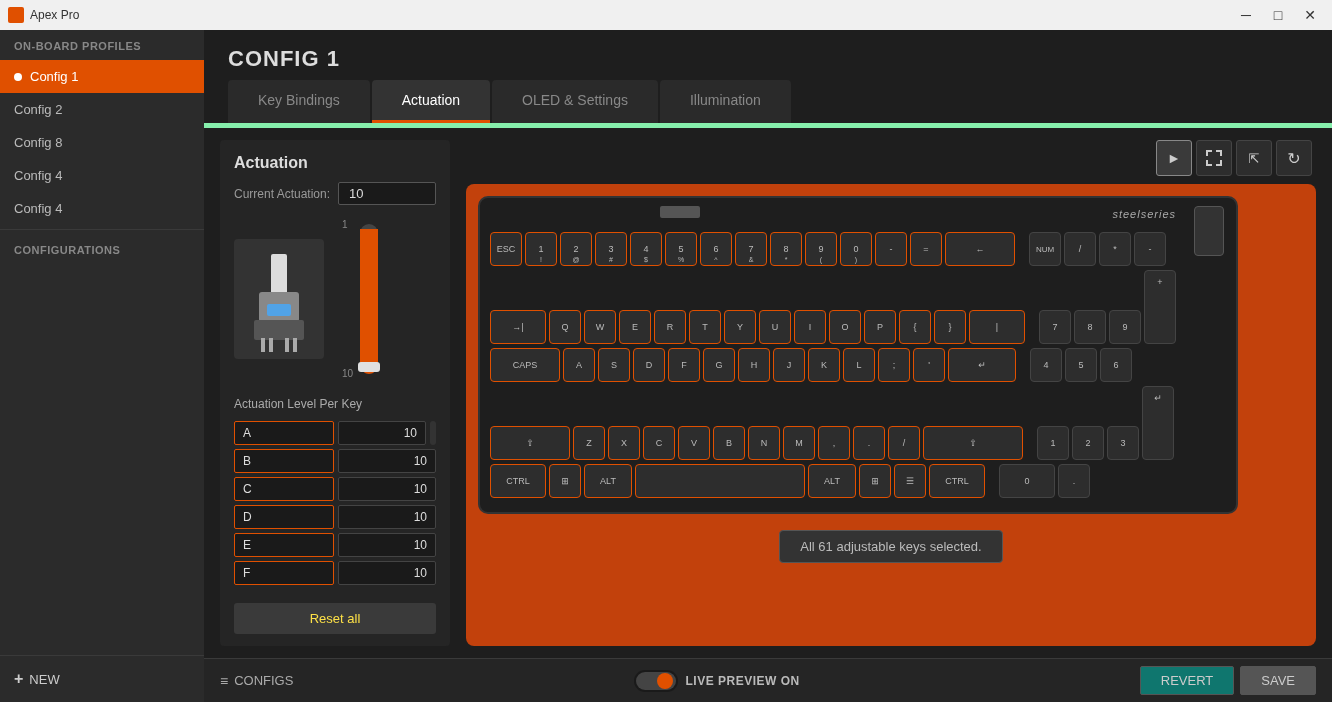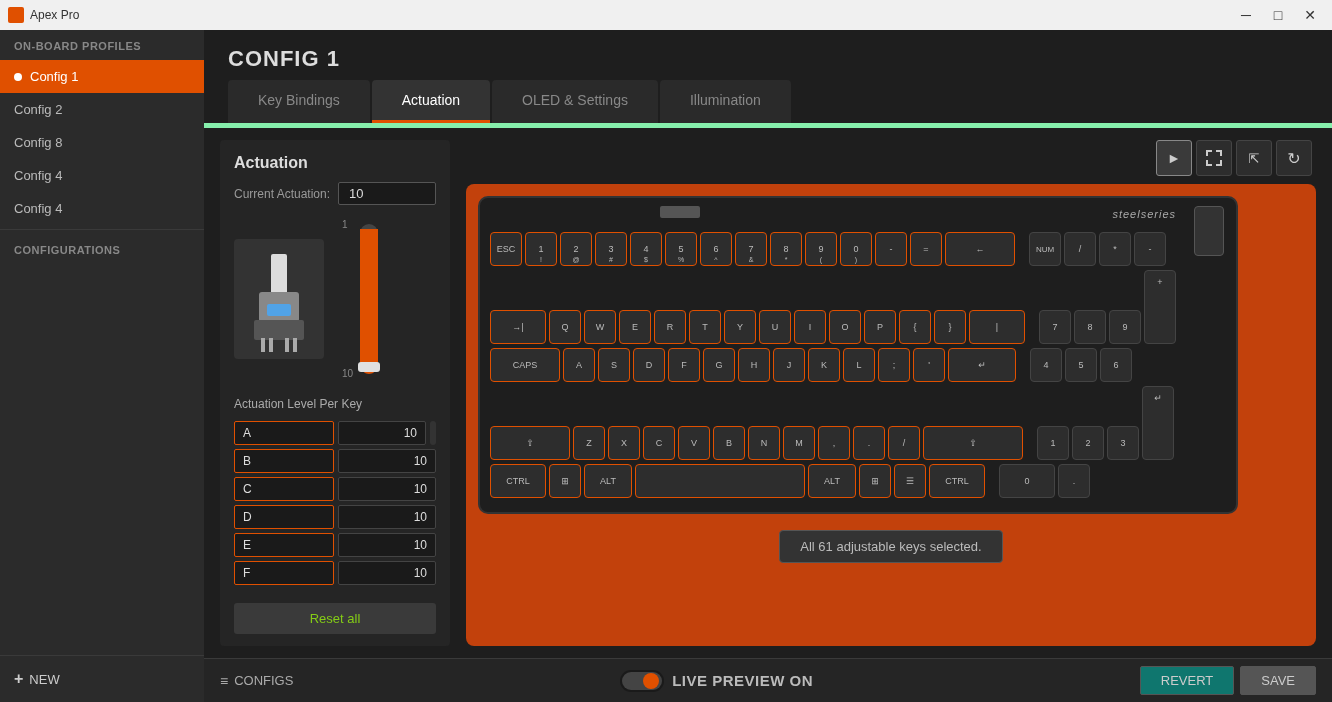--- a/index.html
+++ b/index.html
@@ -279,21 +279,21 @@
     .list-scrollbar {
       width: 6px;
       background: #333;
       border-radius: 3px;
     }
 
     .reset-btn {
       margin-top: 8px;
       background: #3a3a3a;
       border: none;
-      color: #84cc16;
+      color: #fde047;
       padding: 8px;
       font-size: 13px;
       border-radius: 3px;
       cursor: pointer;
       width: 100%;
     }
 
     
     .right-panel {
       flex: 1;
@@ -383,21 +383,21 @@
       position: absolute;
       right: 3px;
       top: 50%;
       transform: translateY(-50%);
       width: 16px;
       height: 16px;
       background: #e05000;
       border-radius: 50%;
     }
     .live-label {
-      font-size: 15px;
+      font-size: 12px;
       color: #bbb;
       font-weight: 600;
       letter-spacing: 0.5px;
       text-align: right;
     }
     .status-right {
       display: flex;
       gap: 6px;
     }
     .bottom-btn {

